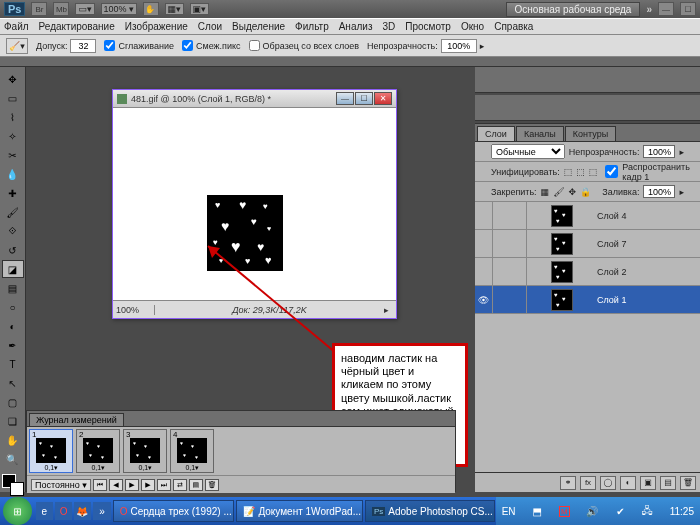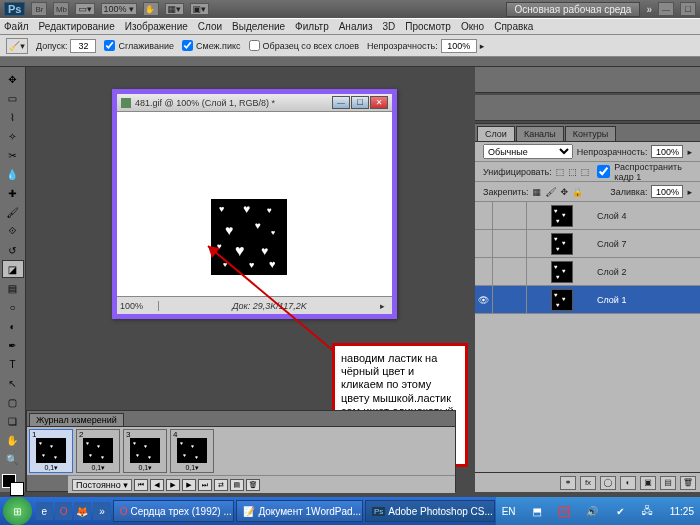--- a/index.html
+++ b/index.html
@@ -17,21 +17,21 @@
   .options input.num{ width:26px; height:14px; font-size:9px; text-align:center; border:1px solid #888;}
   .options input[type=checkbox]{width:11px;height:11px;}
   .tbar-top{ position:absolute; top:57px; left:0; right:0; height:10px; background:#6a6a6a; border-bottom:1px solid #333;}
   .toolbox{ position:absolute; left:0; top:67px; width:26px; bottom:33px; background:#6f6f6f; border-right:1px solid #333; padding-top:2px;}
   .toolbox .tool{ width:22px; height:18px; margin:1px auto; background:#6f6f6f; display:flex;align-items:center;justify-content:center; border:1px solid transparent;}
   .toolbox .tool.sel{ background:#bcbcbc; border:1px solid #333;}
   .toolbox .swatches{width:22px;height:22px; margin:6px auto; position:relative;}
   .toolbox .swatches .fg{position:absolute;top:0;left:0;width:14px;height:14px;background:#000;border:1px solid #fff;}
   .toolbox .swatches .bg{position:absolute;bottom:0;right:0;width:14px;height:14px;background:#fff;border:1px solid #000;}
   .canvas-area{ position:absolute; left:26px; top:67px; right:225px; bottom:33px; background:#4a4a4a; overflow:hidden;}
-  .doc-window{ position:absolute; left:86px; top:22px; width:285px; height:230px; background:#dcdcdc; border:5px solid #8b5cf6; box-shadow:1px 1px 4px rgba(0,0,0,0.4);}
+  .doc-window{ position:absolute; left:86px; top:22px; width:285px; height:230px; background:#dcdcdc; border:1px solid #8b5cf6; box-shadow:1px 1px 4px rgba(0,0,0,0.4);}
   .doc-title{ height:18px; background:linear-gradient(#eaeaea,#c9c9c9); display:flex; align-items:center; padding:0 4px; font-size:9px; color:#333; border-bottom:1px solid #888;}
   .doc-title .wicon{width:10px;height:10px;background:#5a8a5a;margin-right:4px;}
   .doc-title .spacer{flex:1;}
   .doc-title .btns{display:flex;gap:1px;}
   .doc-title .b{width:18px;height:13px;border:1px solid #555;font-size:8px;display:flex;align-items:center;justify-content:center;}
   .doc-title .bmin{background:linear-gradient(#dde6ee,#93b3d0);}
   .doc-title .bmax{background:linear-gradient(#dde6ee,#93b3d0);}
   .doc-title .bcls{background:linear-gradient(#e77,#c33);color:#fff;}
   .doc-canvas{ position:absolute; top:18px; left:0; right:0; bottom:18px; background:#fff; overflow:hidden;}
   .hearts{ position:absolute; left:94px; top:87px; width:76px; height:76px; background:#000;}
@@ -40,21 +40,21 @@
   .doc-status .zoom{width:42px;border-right:1px solid #888;padding:0 3px;}
   .doc-status .info{flex:1;text-align:center;font-style:italic;}
   .annot{position:absolute; left:306px; top:276px; width:136px; background:#fff; border:3px solid #c00; padding:6px; font-size:11px; line-height:1.2; color:#000;}
   .arrow{position:absolute; pointer-events:none;}
   .rpanel{ position:absolute; right:0; top:67px; width:225px; bottom:33px; background:#4a4a4a; display:flex; flex-direction:column;}
   .rpanel .collapsed{height:26px;background:#6f6f6f;border-bottom:1px solid #333;margin-bottom:2px;}
   .lp{ flex:1; background:#6f6f6f; border-top:1px solid #333; display:flex;flex-direction:column; font-size:9px; color:#222;}
   .lp .tabs{height:18px;background:#6f6f6f;display:flex;align-items:flex-end;padding-left:2px;gap:1px;border-bottom:1px solid #333;}
   .lp .tab{background:#888;padding:2px 7px;font-size:9px;border:1px solid #333;border-bottom:none;}
   .lp .tab.act{background:#b8b8b8;}
-  .lp .row{height:20px;background:#b8b8b8;display:flex;align-items:center;padding:0 8px;gap:4px;border-bottom:1px solid #888;}
+  .lp .row{height:20px;background:#b8b8b8;display:flex;align-items:center;padding:0 16px;gap:4px;border-bottom:1px solid #888;}
   .lp select{font-size:9px;height:15px;flex:1;}
   .lp .pct{width:32px;height:13px;font-size:9px;text-align:center;border:1px solid #666;}
   .lp .layers{flex:1;background:#b8b8b8;overflow:auto;}
   .lp .layer{height:28px;display:flex;align-items:center;border-bottom:1px solid #888;gap:20px;}
   .lp .layer.sel{background:#2f5fb0;color:#fff;}
   .lp .eye{width:18px;height:28px;display:flex;align-items:center;justify-content:center;border-right:1px solid #888;}
   .lp .thumb{width:22px;height:22px;background:#000;border:1px solid #555;margin:0 4px;position:relative;}
   .lp .thumb span{position:absolute;color:#fff;font-size:6px;}
   .lp .foot{height:20px;background:#b8b8b8;border-top:1px solid #333;display:flex;align-items:center;justify-content:flex-end;gap:4px;padding:0 4px;}
   .lp .foot .i{width:16px;height:14px;border:1px solid #666;background:#ccc;font-size:8px;display:flex;align-items:center;justify-content:center;}
@@ -62,21 +62,21 @@
   .anim .atabs{height:16px;display:flex;align-items:flex-end;padding-left:2px;gap:1px;border-bottom:1px solid #333;font-size:9px;}
   .anim .atab{background:#888;padding:1px 6px;border:1px solid #333;border-bottom:none;}
   .anim .atab.act{background:#b8b8b8;}
   .anim .frames{height:48px;background:#b8b8b8;display:flex;align-items:center;padding:2px;gap:3px;}
   .anim .frame{width:44px;height:44px;background:#b8b8b8;border:1px solid #666;display:flex;flex-direction:column;align-items:center;position:relative;}
   .anim .frame.sel{border:1px solid #3a6fd8;background:#cdd9ef;}
   .anim .fnum{position:absolute;top:0;left:2px;font-size:8px;}
   .anim .fthumb{width:30px;height:28px;background:#000;margin-top:8px;position:relative;}
   .anim .fthumb span{position:absolute;color:#fff;font-size:5px;}
   .anim .ftime{font-size:7px;margin-top:1px;}
-  .anim .actrl{height:18px;background:#b8b8b8;display:flex;align-items:center;gap:2px;padding:0 4px;font-size:9px;border-top:1px solid #888;margin-left:41px;}
+  .anim .actrl{height:18px;background:#b8b8b8;display:flex;align-items:center;gap:2px;padding:0 4px;font-size:9px;border-top:1px solid #888;}
   .anim .cbtn{width:14px;height:12px;border:1px solid #555;background:#ddd;font-size:7px;display:flex;align-items:center;justify-content:center;}
   .taskbar{position:absolute;left:0;right:0;bottom:0;height:28px;background:linear-gradient(#2a6fd8,#1a4fa8);display:flex;align-items:center;color:#fff;font-size:10px;}
   .taskbar .start{width:30px;height:28px;background:radial-gradient(circle,#6c6,#284);border-radius:14px;margin:0 3px;display:flex;align-items:center;justify-content:center;}
   .taskbar .ql{width:18px;height:18px;margin:0 1px;background:#2a5faa;display:flex;align-items:center;justify-content:center;font-size:10px;}
   .taskbar .task{height:22px;padding:0 6px;margin:0 1px;background:linear-gradient(#3a7fda,#2a5fa8);border:1px solid #1a3f78;display:flex;align-items:center;gap:3px;max-width:130px;overflow:hidden;white-space:nowrap;}
   .taskbar .task.act{background:linear-gradient(#2a5fa8,#1a4f88);}
   .taskbar .tray{margin-left:auto;background:linear-gradient(#3a8fd8,#2a6fb8);height:28px;display:flex;align-items:center;padding:0 6px;gap:17px;}
 </style>
 </head>
 <body>

